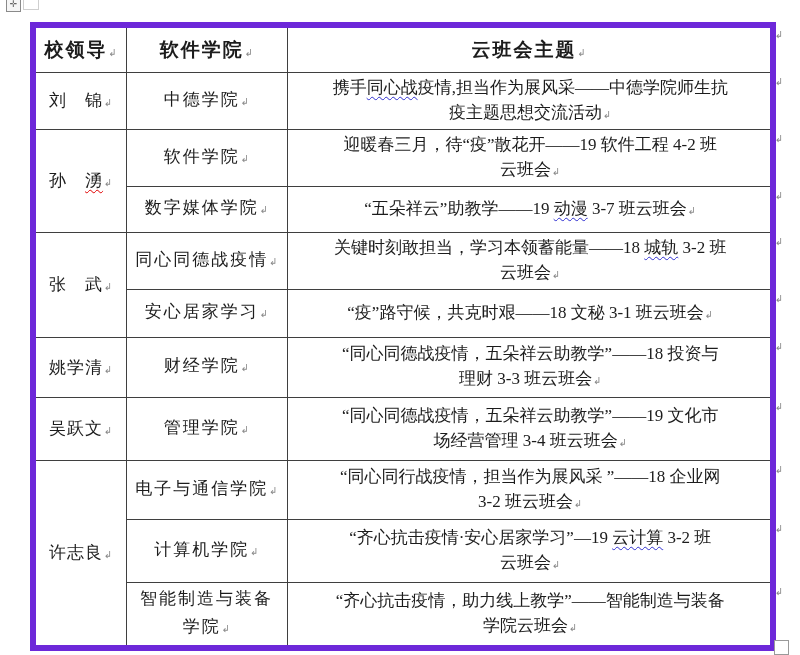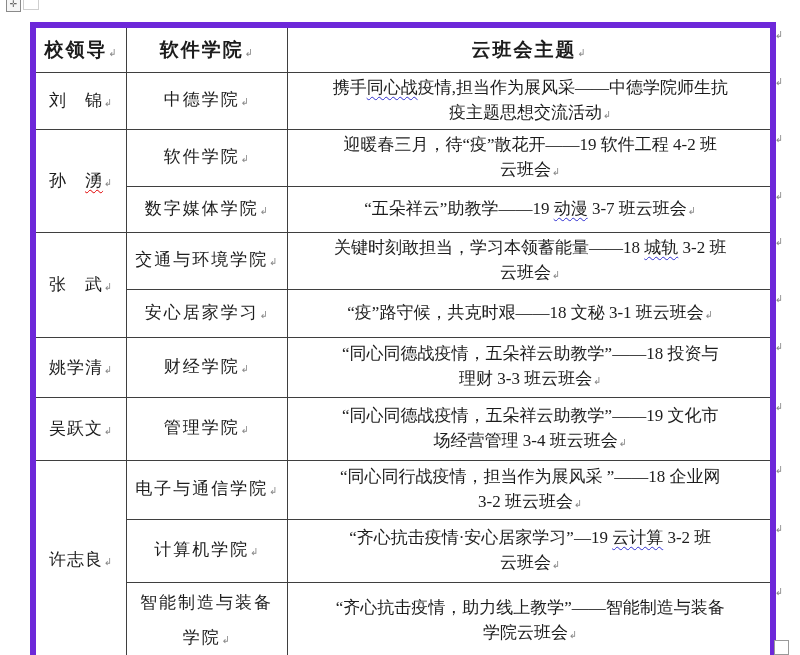--- a/index.html
+++ b/index.html
@@ -32,21 +32,21 @@
   th{
     font-size:19px;font-weight:bold;letter-spacing:2px;
     text-align:center;vertical-align:middle;padding:2px;
   }
   td.leader{
     text-align:center;vertical-align:middle;
     font-size:17px;letter-spacing:1px;padding:10px;
   }
   td.college{
     text-align:center;vertical-align:middle;
-    font-size:17px;letter-spacing:2px;padding:2px;white-space:pre-line;line-height:35px;
+    font-size:17px;letter-spacing:2px;padding:2px;white-space:pre-line;line-height:28px;
   }
   td.theme{
     text-align:center;vertical-align:middle;
     font-size:17px;padding:2px 4px 2px 7px;line-height:25px;white-space:pre-line;
   }
   .sq-blue{
     text-decoration:underline;text-decoration-style:wavy;
     text-decoration-color:#2f2fd0;text-decoration-thickness:1px;text-underline-offset:3px;
   }
   .sq-red{
@@ -99,21 +99,21 @@
           <td class="college"><span>软件学院</span><span class="endmark">↲</span></td>
           <td class="theme"><span>迎暖春三月，待“疫”散花开——19 软件工程 4-2 班
 云班会</span><span class="endmark">↲</span></td>
         </tr>
         <tr style="height: 46px;">
           <td class="college"><span>数字媒体学院</span><span class="endmark">↲</span></td>
           <td class="theme"><span>“五朵祥云”助教学——19 </span><span class="sq-blue">动漫</span><span> 3-7 班云班会</span><span class="endmark">↲</span></td>
         </tr>
         <tr style="height: 54px;">
           <td class="leader" rowspan="2"><span>张　武</span><span class="endmark">↲</span></td>
-          <td class="college"><span>交通与环境学院</span><span class="endmark">↲</span></td>
+          <td class="college"><span>同心同德战疫情</span><span class="endmark">↲</span></td>
           <td class="theme"><span>关键时刻敢担当，学习本领蓄能量——18 </span><span class="sq-blue">城轨</span><span> 3-2 班
 云班会</span><span class="endmark">↲</span></td>
         </tr>
         <tr style="height: 48px;">
           <td class="college"><span>安心居家学习</span><span class="endmark">↲</span></td>
           <td class="theme"><span>“疫”路守候，共克时艰——18 文秘 3-1 班云班会</span><span class="endmark">↲</span></td>
         </tr>
         <tr style="height: 60px;">
           <td class="leader" rowspan="1"><span>姚学清</span><span class="endmark">↲</span></td>
           <td class="college"><span>财经学院</span><span class="endmark">↲</span></td>

